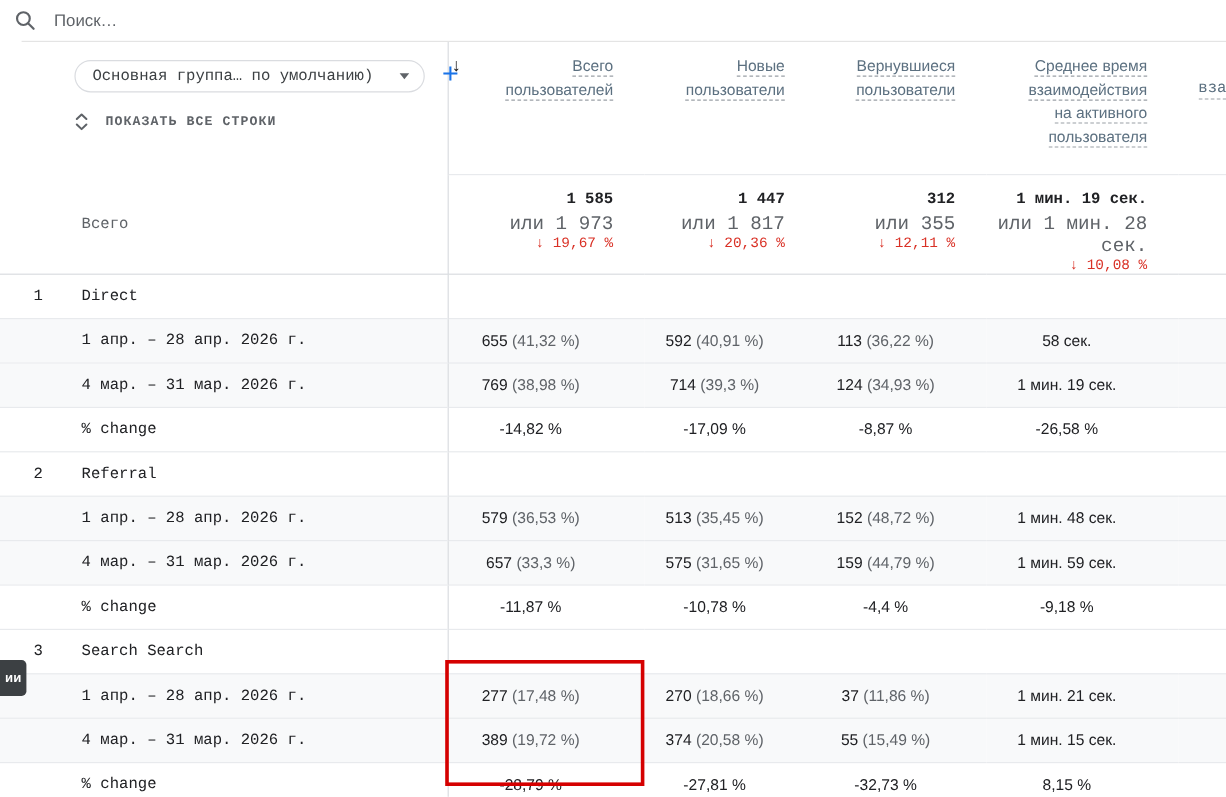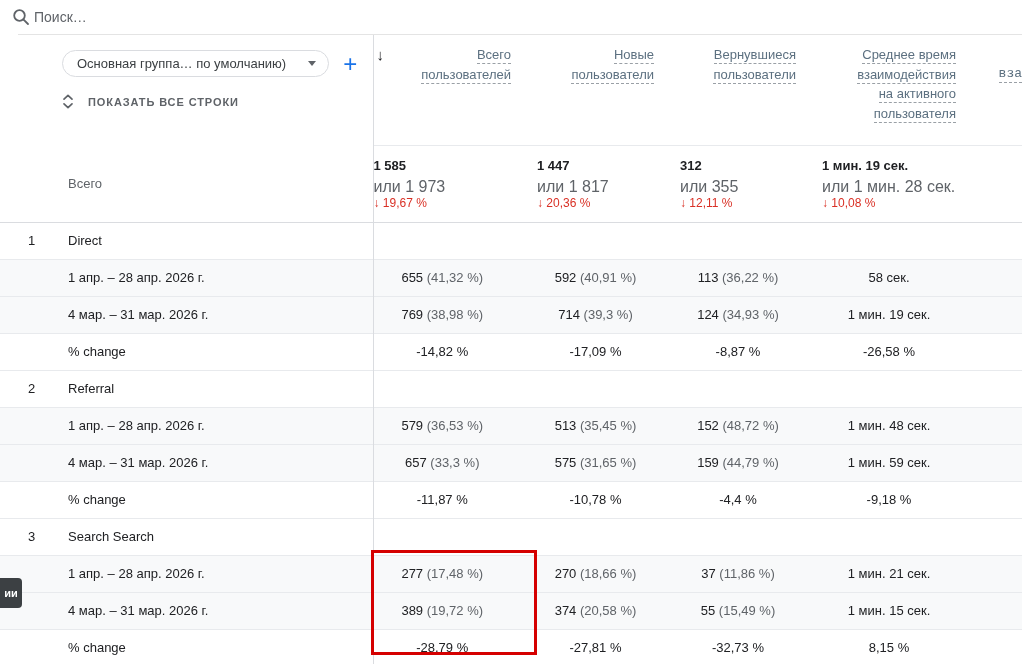--- a/index.html
+++ b/index.html
@@ -9,61 +9,61 @@
   }
   *{box-sizing:border-box;}
   html,body{margin:0;padding:0;overflow:hidden;}
   body{
     width:1022px;height:664px;position:relative;background:#fff;
     font-family:"Liberation Sans",sans-serif;color:var(--t1);
   }
   
   .searchbar{height:34px;display:flex;align-items:center;padding-left:12px;}
   .searchbar svg{flex:0 0 auto;}
-  .search-input{border:none;outline:none;font-size:14px;margin-left:2px;width:500px;color:var(--t1);font-family:inherit;background:transparent;}
+  .search-input{border:none;outline:none;font-size:14px;margin-left:13px;width:500px;color:var(--t1);font-family:inherit;background:transparent;}
   .search-input::placeholder{color:var(--t2);opacity:1;}
   .search-divider{border-bottom:1px solid #e4e4e4;margin-left:18px;}
   
   table{border-collapse:collapse;table-layout:fixed;width:1022px;position:absolute;top:35px;left:0;}
   th,td{padding:0;margin:0;font-weight:400;}
-  .dim-cell{border-right:1px solid var(--line-dark);}
+  .dim-cell{border-right:1px solid var(--line-dark);font-family:Liberation Mono, monospace;}
   
   .header-row th{height:110px;vertical-align:top;}
   .dim-header{padding:15px 0 0 62px;text-align:left;}
   .pill-row{display:flex;align-items:center;gap:14px;}
   .pill{display:inline-flex;align-items:center;gap:22px;border:1px solid var(--line-dark);border-radius:16px;
         padding:5px 12px 5px 14px;font-size:13px;color:#3c4043;white-space:nowrap;cursor:pointer;background:#fff;}
   .caret{width:0;height:0;border-left:4px solid transparent;border-right:4px solid transparent;border-top:5px solid var(--t2);}
   .plus-btn{color:var(--accent);font-size:24px;line-height:22px;cursor:pointer;font-weight:400;}
   .show-all{display:flex;align-items:center;gap:14px;margin-top:17px;cursor:pointer;}
   .show-all-label{font-size:11px;letter-spacing:.9px;color:var(--t2);font-weight:700;}
   .metric-header{text-align:right;padding:10px 26px 0 0;font-size:13px;line-height:1.5;color:var(--hdr);position:relative;}
   .hline{border-bottom:1px dashed #9aa0a6;padding-bottom:1px;}
   .metric-header.clip{text-align:right;padding:29px 0 0 4px;font-family:Liberation Mono, monospace;}
   .sort-arrow{position:absolute;left:3px;top:9px;font-size:15px;color:var(--t1);}
   
   .totals-row th,.totals-row td{border-bottom:1px solid var(--line-dark);}
   .totals-label{text-align:left;vertical-align:middle;padding-left:68px;font-size:13px;color:var(--t2);}
-  .totals-cell{text-align:left;vertical-align:top;padding:12px 26px 0 0;border-top:1px solid var(--line);height:77px;}
+  .totals-cell{text-align:right;vertical-align:top;padding:12px 26px 0 0;border-top:1px solid var(--line);height:77px;font-family:Liberation Mono, monospace;}
   .tv{font-size:13px;font-weight:700;color:var(--t1);}
   .tor{font-size:16px;color:var(--t2);margin-top:5px;}
   .tch{font-size:12px;color:var(--red);}
   
   tbody tr{height:37px;}
   tbody td{border-top:1px solid var(--line);vertical-align:middle;font-size:13px;}
   tbody tr:first-child td{border-top:none;}
   tbody tr.shaded{background:#f8f9fa;padding-left:7px;}
   td.dim{position:relative;padding-left:68px;text-align:left;color:var(--t1);}
   .num{position:absolute;left:28px;}
   .mc{text-align:center;padding-right:26px;}
   .mc .v{color:var(--t1);}
   .mc .p{color:var(--t2);}
   
   .highlight-box{position:absolute;left:371px;top:550px;width:166px;height:105px;border:3px solid var(--hl);pointer-events:none;}
-  .tooltip-frag{position:absolute;left:0;top:578px;width:22px;height:30px;background:#3c4043;color:#fff;
+  .tooltip-frag{position:absolute;left:0;top:550px;width:22px;height:30px;background:#3c4043;color:#fff;
                 font-size:11px;font-weight:700;border-radius:0 4px 4px 0;display:flex;align-items:center;justify-content:center;}
 </style>
 </head>
 <body>
 
 <div class="searchbar">
   <span style="display:inline-flex;">
     <svg width="18" height="18" viewBox="0 0 18 18">
       <circle cx="7.5" cy="7.5" r="5.3" fill="none" stroke="#5f6368" stroke-width="1.8"></circle>
       <line x1="11.6" y1="11.6" x2="16" y2="16" stroke="#5f6368" stroke-width="1.8" stroke-linecap="round"></line>

